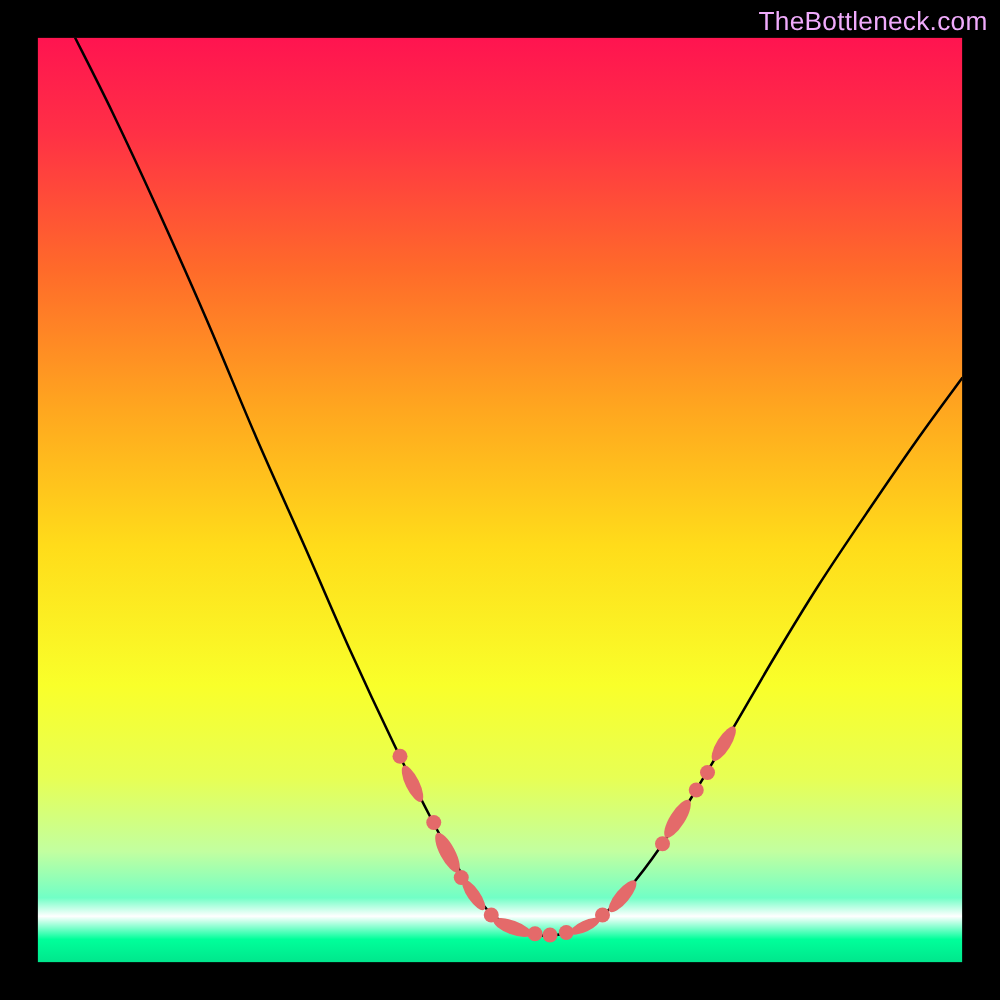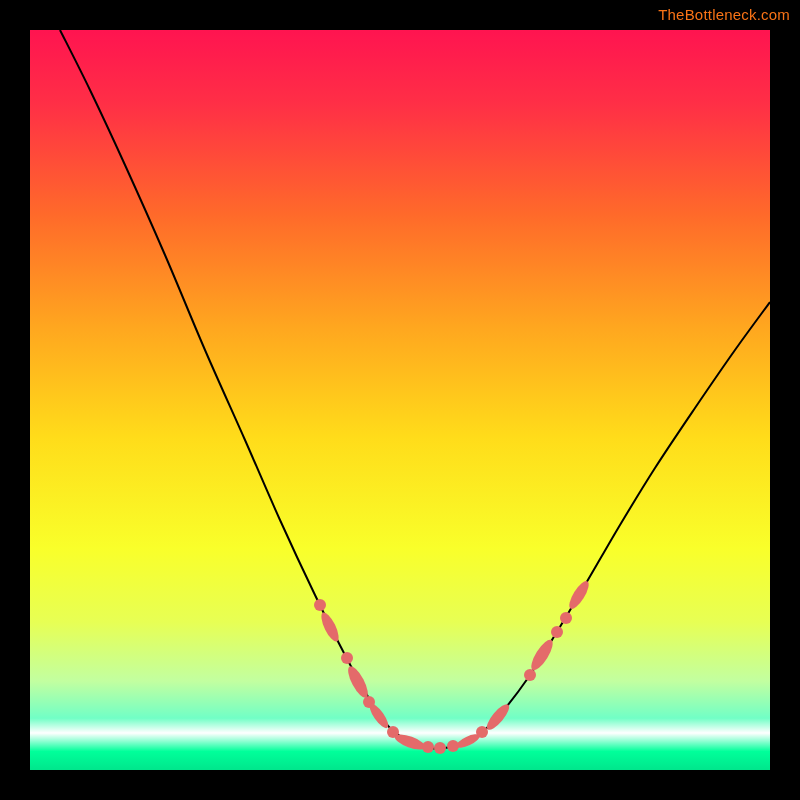--- a/index.html
+++ b/index.html
@@ -21,22 +21,22 @@
   }
   .gradient {
     position: absolute;
     left: 0; top: 0;
     width: 100%; height: 100%;
   }
   .watermark {
     position: absolute;
     top: 6px;
     right: 10px;
-    color: #f97316;
-    font-size: 15px;
+    color: #f0abfc;
+    font-size: 21px;
     letter-spacing: 0.2px;
     font-weight: 500;
   }
   svg.curve {
     position: absolute;
     left: 0; top: 0;
     width: 100%;
     height: 100%;
   }
 </style>

